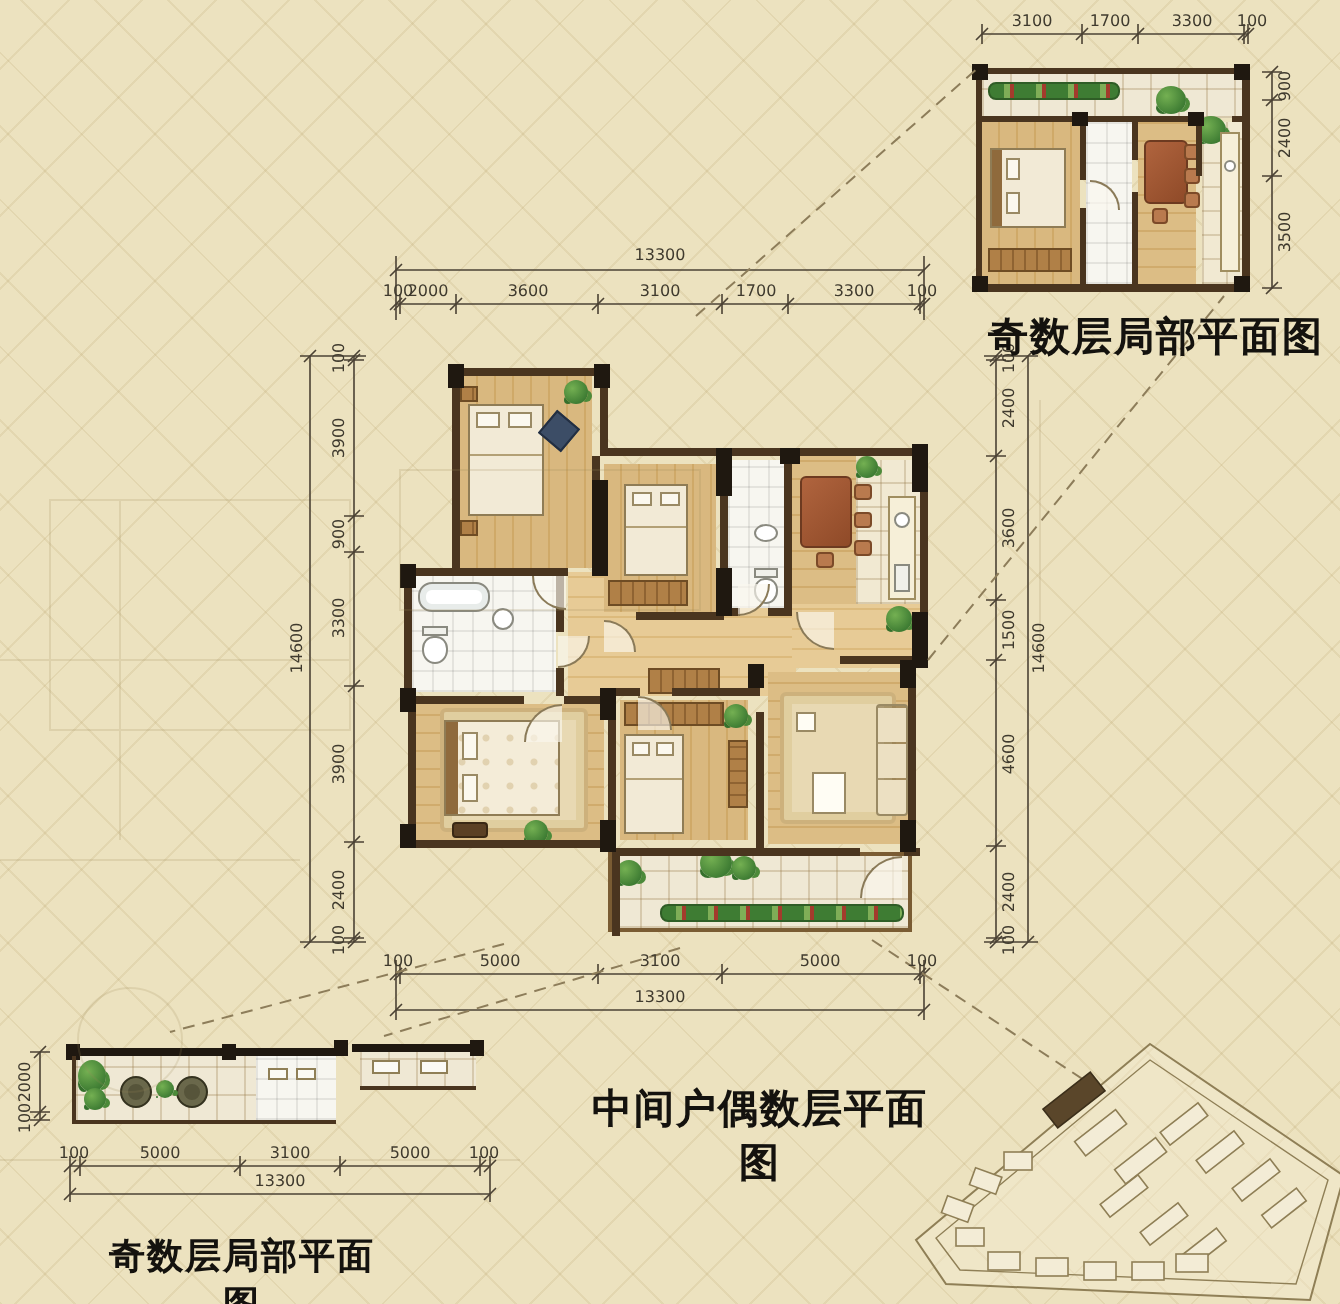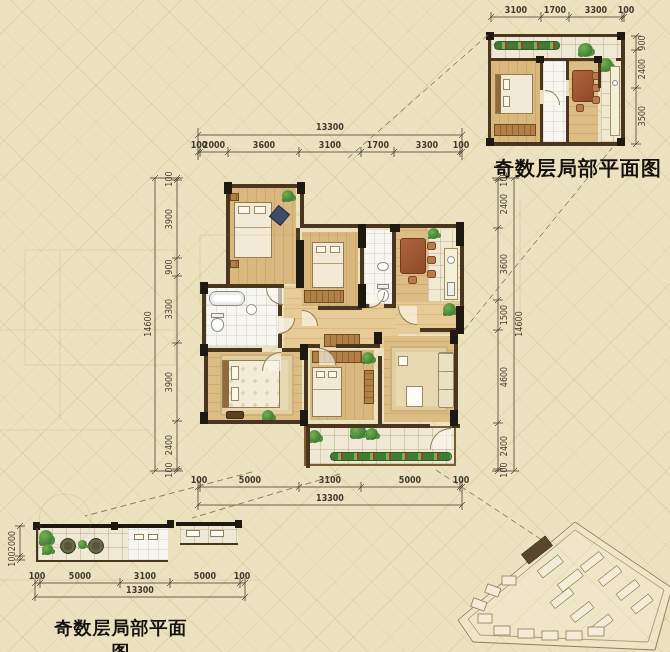--- a/index.html
+++ b/index.html
@@ -54,21 +54,21 @@
   .roundchair{background:#56543a;border:1px solid #34321f;border-radius:50%;box-shadow:inset 0 0 0 3px #6a684b;}
   .whitebox{background:#fbfaf4;border:1px solid #8f7f56;}
   
   .arc{position:absolute;border:1px solid #8a7a58;background:rgba(251,248,238,.65);}
   .arc.br{border-top:none;border-left:none;border-radius:0 0 100% 0;}
   .arc.bl{border-top:none;border-right:none;border-radius:0 0 0 100%;}
   .arc.tr{border-bottom:none;border-left:none;border-radius:0 100% 0 0;}
   .arc.tl{border-bottom:none;border-right:none;border-radius:100% 0 0 0;}
   
   .dl,.dlv{position:absolute;font-size:8px;line-height:8px;color:#3f3a2e;white-space:nowrap;z-index:6;}
-  .dl{transform:translate(-50%,-50%);font-weight:bold;}
+  .dl{transform:translate(-50%,-50%);}
   .dlv{transform:translate(-50%,-50%) rotate(-90deg);}
   
   .title{position:absolute;font-weight:bold;color:#14120e;letter-spacing:1px;z-index:6;
     font-family:"DejaVu Sans","Liberation Sans",sans-serif;}
   svg.overlay{position:absolute;left:0;top:0;z-index:5;pointer-events:none;}
   .floors{z-index:2;}
 </style>
 </head>
 <body>
 
@@ -434,15 +434,16 @@
   <span class="dl" style="left:37px;top:577px;">100</span>
   <span class="dl" style="left:80px;top:577px;">5000</span>
   <span class="dl" style="left:145px;top:577px;">3100</span>
   <span class="dl" style="left:205px;top:577px;">5000</span>
   <span class="dl" style="left:242px;top:577px;">100</span>
   <span class="dl" style="left:140px;top:591px;">13300</span>
   <span class="dlv" style="left:13px;top:541px;">2000</span>
   <span class="dlv" style="left:13px;top:559px;">100</span>
 
   <div class="title" style="left:488px;top:155px;width:180px;text-align:center;font-size:20px;">奇数层局部平面图</div>
+  <div class="title" style="left:292px;top:541px;width:176px;text-align:center;font-size:20px;">中间户偶数层平面图</div>
   <div class="title" style="left:46px;top:616px;width:150px;text-align:center;font-size:18px;">奇数层局部平面图</div>
 
 </div>
 
 </body></html>

